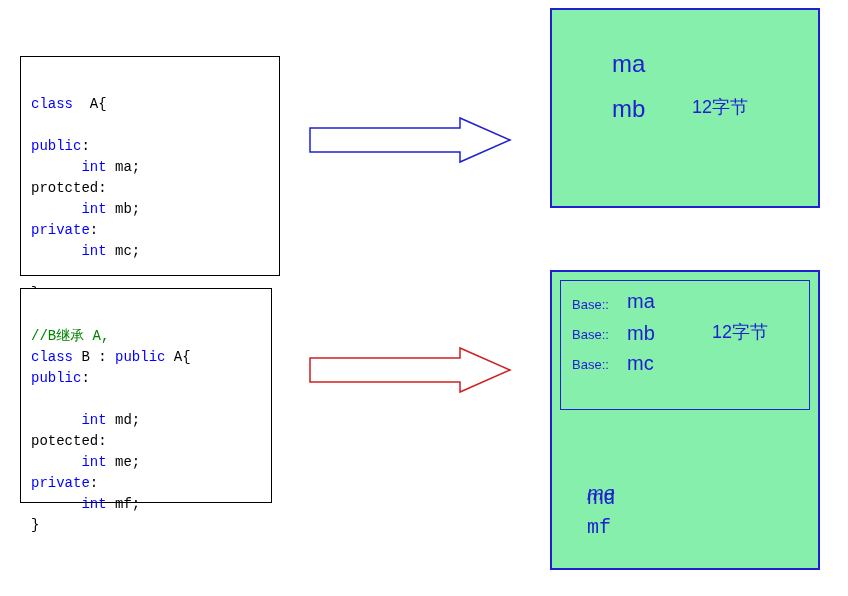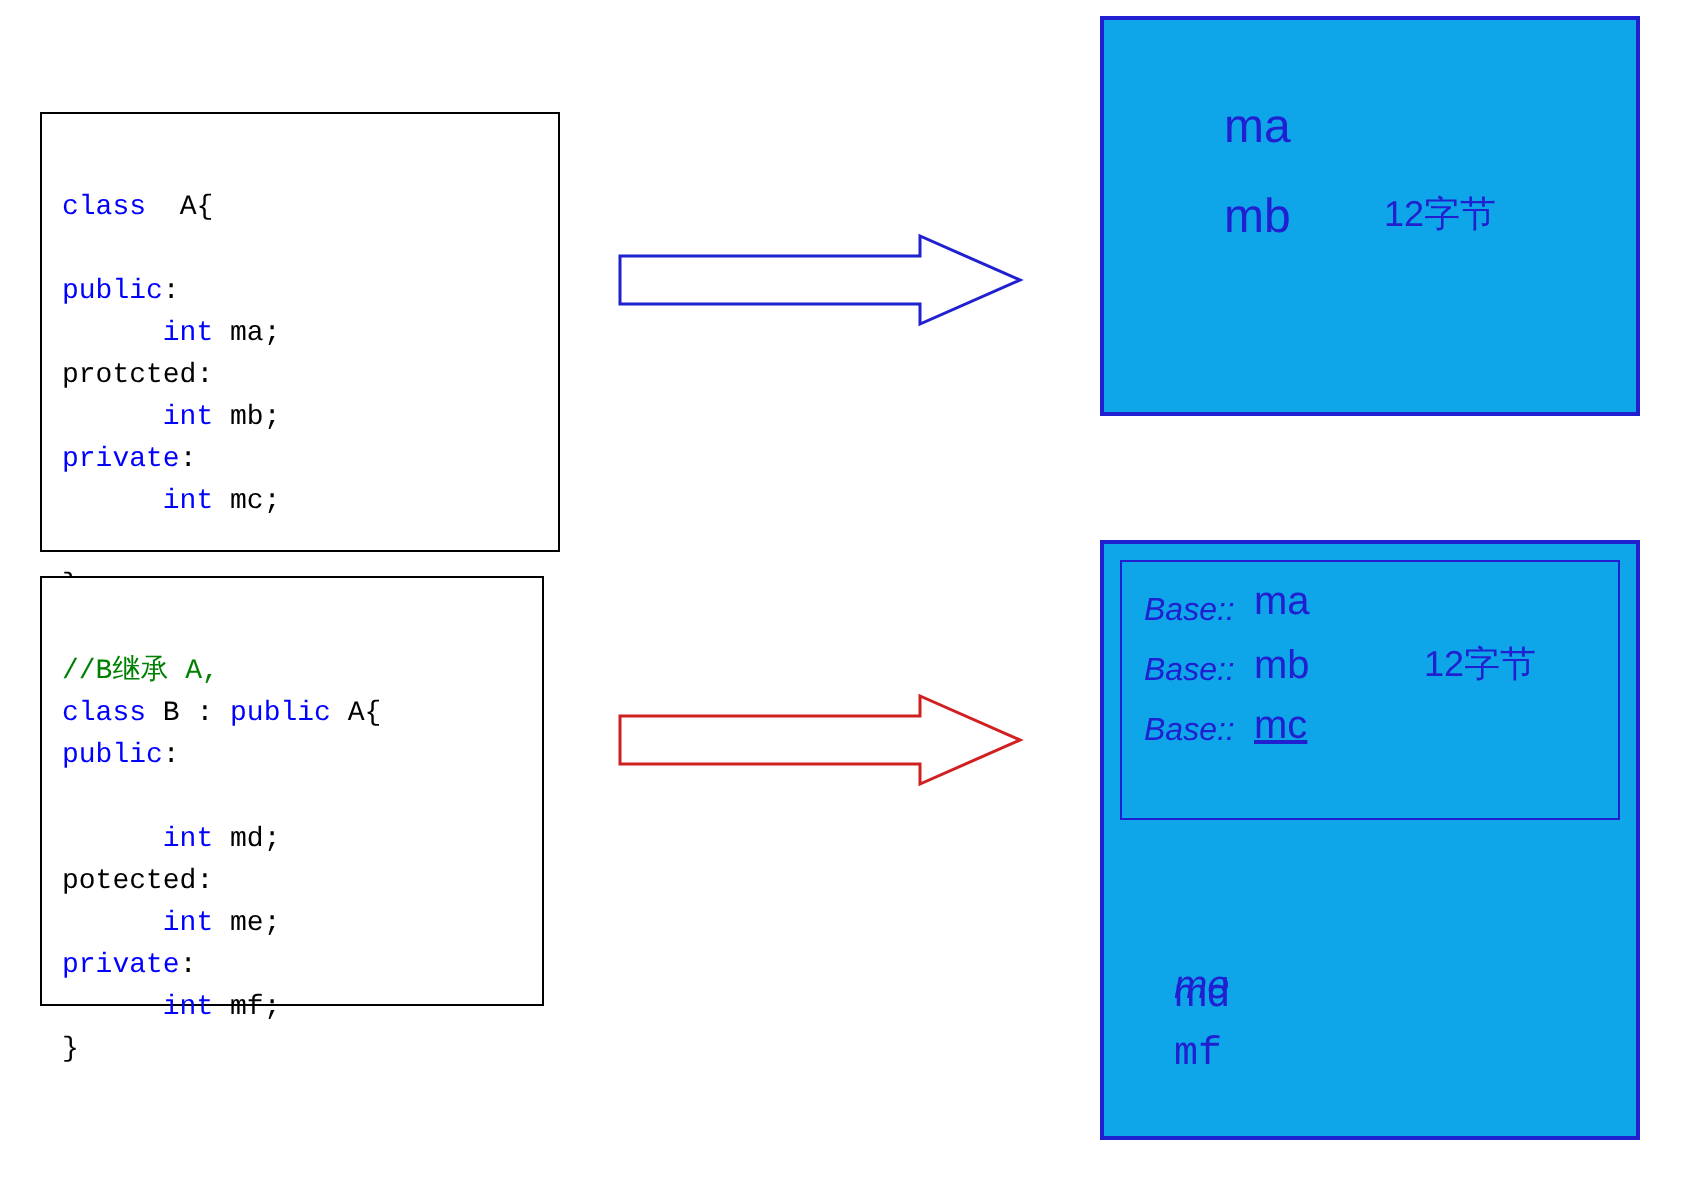--- a/index.html
+++ b/index.html
@@ -22,35 +22,35 @@
     white-space: pre;
     margin-top: 36px;
   }
   .code-box .kw { color: #0000ff; }
   .code-box .type { color: #0000ff; }
   .code-box .comment { color: #008000; }
   .code-box .plain { color: #000; }
   .mem-box {
     position: absolute;
     border: 2px solid #2020d0;
-    background: #0ea5e9;
+    background: #86efac;
     padding-left: 20px;
   }
   .mem-inner {
     position: absolute;
     border: 1px solid #2020d0;
   }
   .mem-text {
     position: absolute;
     color: #2020d0;
     font-family: Arial, sans-serif;
   }
   .field-lg { font-size: 24px; }
   .field-md { font-size: 20px; }
-  .label-sm { font-size: 16px; font-style: italic; }
+  .label-sm { font-size: 13px; }
   .size-label { font-size: 18px; }
   .arrow-svg { position: absolute; }
 </style>
 </head>
 <body>
 
 <div class="code-box" style="left:20px; top:20px; width:260px; height:220px;">
 <span class="kw">class</span><span class="plain">  A{</span>
 <span class="plain"></span>
 <span class="kw">public</span><span class="plain">:</span>
@@ -91,19 +91,19 @@
 </div>
 
 <div class="mem-box" style="left:550px; top:270px; width:270px; height:300px;">
 
   <div class="mem-inner" style="left:8px; top:8px; width:250px; height:130px;"></div>
   <div class="mem-text label-sm" style="left:20px; top:25px;">Base::</div>
   <div class="mem-text field-md" style="left:75px; top:18px;">ma</div>
   <div class="mem-text label-sm" style="left:20px; top:55px;">Base::</div>
   <div class="mem-text field-md" style="left:75px; top:50px;">mb</div>
   <div class="mem-text label-sm" style="left:20px; top:85px;">Base::</div>
-  <div class="mem-text field-md" style="left:75px; top:80px;text-decoration:underline;">mc</div>
+  <div class="mem-text field-md" style="left:75px; top:80px;">mc</div>
   <div class="mem-text size-label" style="left:160px; top:48px;">12字节</div>
 
   <div class="mem-text field-md" style="left:35px; top:170px;margin-top:44px;">md</div>
   <div class="mem-text field-md" style="left:35px; top:210px;font-style:italic;">me</div>
   <div class="mem-text field-md" style="left:35px; top:244px;font-family:Liberation Mono, monospace;">mf</div>
 </div>
 
 </body></html>

